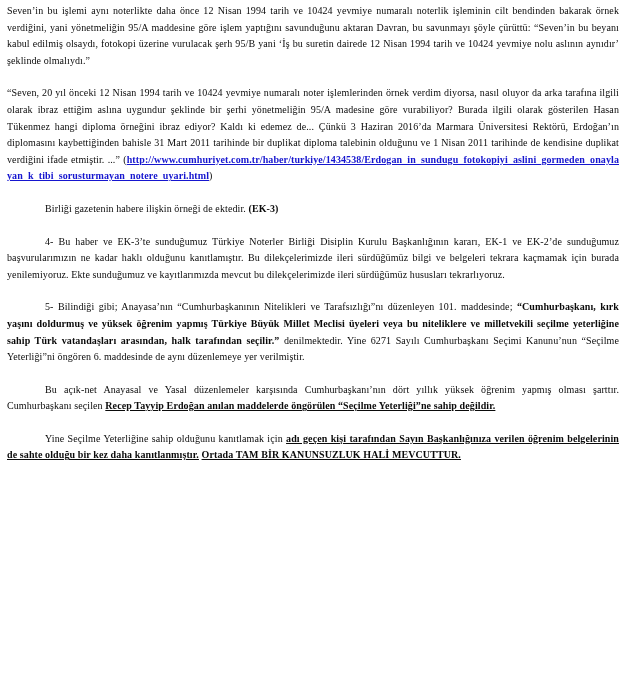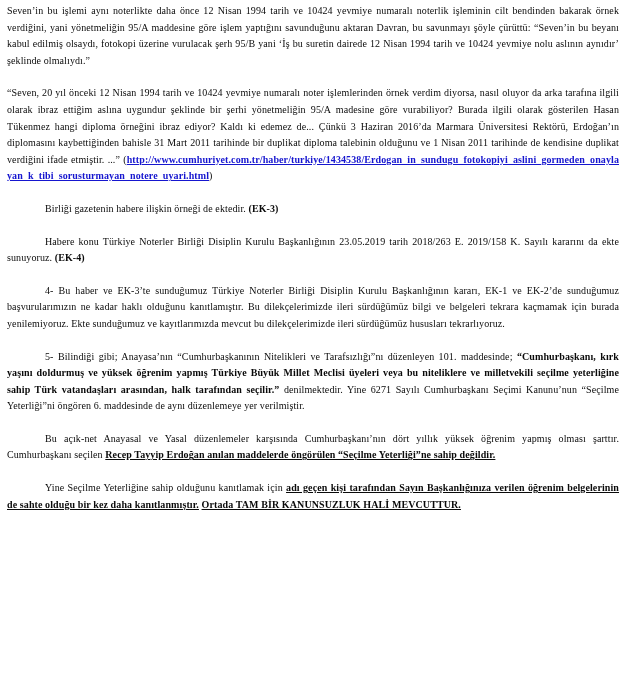--- a/index.html
+++ b/index.html
@@ -43,19 +43,18 @@
   }
 </style>
 </head>
 <body>
 
 <div class="page" data-name="document-page">
   <div class="doc-body" data-name="document-body">
       <p class="para" data-name="paragraph-1"><span class="run run-normal" data-name="text-run">Seven’in bu işlemi aynı noterlikte daha önce 12 Nisan 1994 tarih ve 10424 yevmiye numaralı noterlik işleminin cilt bendinden bakarak örnek verdiğini, yani yönetmeliğin 95/A maddesine göre işlem yaptığını savunduğunu aktaran Davran, bu savunmayı şöyle çürüttü: “Seven’in bu beyanı kabul edilmiş olsaydı, fotokopi üzerine vurulacak şerh 95/B yani ‘İş bu suretin dairede 12 Nisan 1994 tarih ve 10424 yevmiye nolu aslının aynıdır’ şeklinde olmalıydı.”</span></p>
       <p class="para" data-name="paragraph-2"><span class="run run-normal" data-name="text-run">“Seven, 20 yıl önceki 12 Nisan 1994 tarih ve 10424 yevmiye numaralı noter işlemlerinden örnek verdim diyorsa, nasıl oluyor da arka tarafına ilgili olarak ibraz ettiğim aslına uygundur şeklinde bir şerhi yönetmeliğin 95/A madesine göre vurabiliyor? Burada ilgili olarak gösterilen Hasan Tükenmez hangi diploma örneğini ibraz ediyor? Kaldı ki edemez de... Çünkü 3 Haziran 2016’da Marmara Üniversitesi Rektörü, Erdoğan’ın diplomasını kaybettiğinden bahisle 31 Mart 2011 tarihinde bir duplikat diploma talebinin olduğunu ve 1 Nisan 2011 tarihinde de kendisine duplikat verdiğini ifade etmiştir. ...” (</span><span class="run run-link" data-name="article-hyperlink">http://www.cumhuriyet.com.tr/haber/turkiye/1434538/Erdogan_in_sundugu_fotokopiyi_aslini_gormeden_onaylayan_k_tibi_sorusturmayan_notere_uyari.html</span><span class="run run-normal" data-name="text-run">)</span></p>
       <p class="para indent" data-name="paragraph-3"><span class="run run-normal" data-name="text-run">Birliği gazetenin habere ilişkin örneği de ektedir. </span><span class="run run-bold" data-name="text-run">(EK-3)</span></p>
-      <p class="para indent" data-name="paragraph-4"><span class="run run-normal" data-name="text-run">Habere konu Türkiye Noterler Birliği Disiplin Kurulu Başkanlığının 23.05.2019 tarih 2018/263 E. 2019/158 K. Sayılı kararını da ekte sunuyoruz. </span><span class="run run-bold" data-name="text-run">(EK-4)</span></p>
       <p class="para indent" data-name="paragraph-5"><span class="run run-normal" data-name="text-run">4- Bu haber ve EK-3’te sunduğumuz Türkiye Noterler Birliği Disiplin Kurulu Başkanlığının kararı, EK-1 ve EK-2’de sunduğumuz başvurularımızın ne kadar haklı olduğunu kanıtlamıştır. Bu dilekçelerimizde ileri sürdüğümüz bilgi ve belgeleri tekrara kaçmamak için burada yenilemiyoruz. Ekte sunduğumuz ve kayıtlarımızda mevcut bu dilekçelerimizde ileri sürdüğümüz hususları tekrarlıyoruz.</span></p>
       <p class="para indent" data-name="paragraph-6"><span class="run run-normal" data-name="text-run">5- Bilindiği gibi; Anayasa’nın “Cumhurbaşkanının Nitelikleri ve Tarafsızlığı”nı düzenleyen 101. maddesinde; </span><span class="run run-bold-italic" data-name="text-run">“Cumhurbaşkanı, kırk yaşını doldurmuş ve yüksek öğrenim yapmış Türkiye Büyük Millet Meclisi üyeleri veya bu niteliklere ve milletvekili seçilme yeterliğine sahip Türk vatandaşları arasından, halk tarafından seçilir.”</span><span class="run run-normal" data-name="text-run"> denilmektedir. Yine 6271 Sayılı Cumhurbaşkanı Seçimi Kanunu’nun “Seçilme Yeterliği”ni öngören 6. maddesinde de aynı düzenlemeye yer verilmiştir.</span></p>
       <p class="para indent" data-name="paragraph-7"><span class="run run-normal" data-name="text-run">Bu açık-net Anayasal ve Yasal düzenlemeler karşısında Cumhurbaşkanı’nın dört yıllık yüksek öğrenim yapmış olması şarttır. Cumhurbaşkanı seçilen </span><span class="run run-bold-underline" data-name="text-run">Recep Tayyip Erdoğan anılan maddelerde öngörülen “Seçilme Yeterliği”ne sahip değildir.</span></p>
       <p class="para indent" data-name="paragraph-8"><span class="run run-normal" data-name="text-run">Yine Seçilme Yeterliğine sahip olduğunu kanıtlamak için </span><span class="run run-bold-underline" data-name="text-run">adı geçen kişi tarafından Sayın Başkanlığınıza verilen öğrenim belgelerinin de sahte olduğu bir kez daha kanıtlanmıştır.</span><span class="run run-normal" data-name="text-run"> </span><span class="run run-bold-underline" data-name="text-run">Ortada TAM BİR KANUNSUZLUK HALİ MEVCUTTUR.</span></p>
     </div>
 </div>
 
 </body></html>

